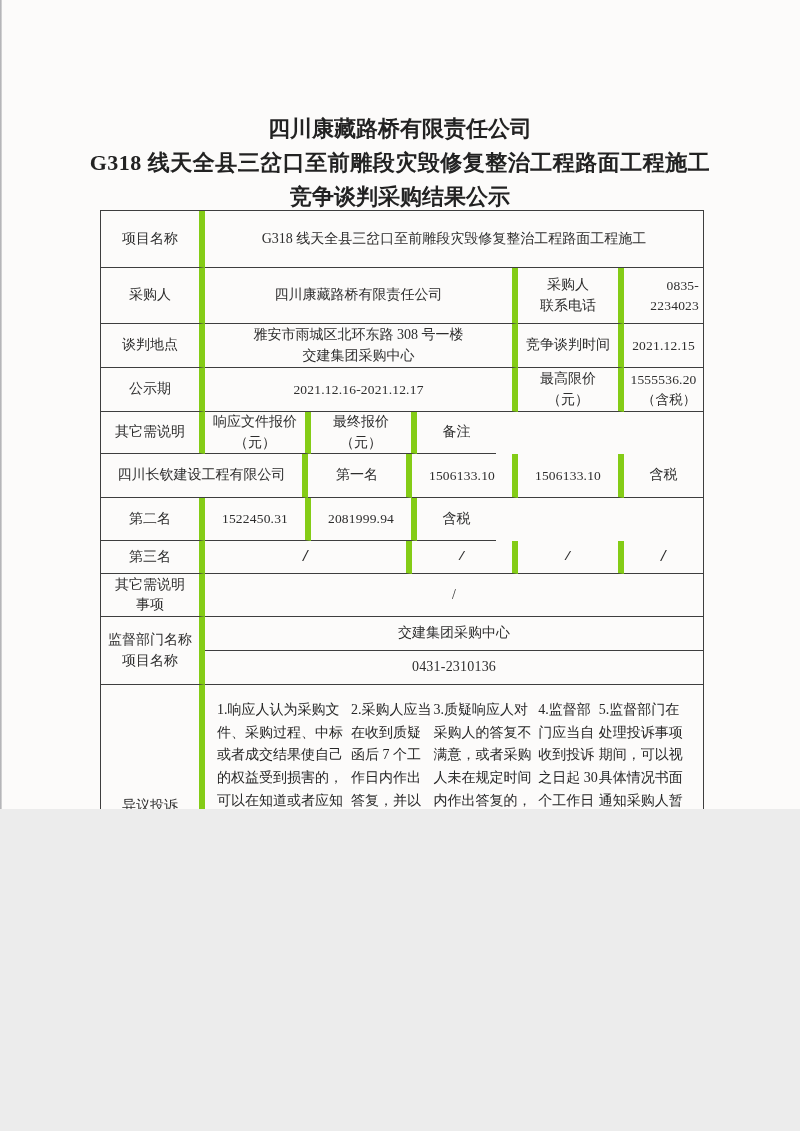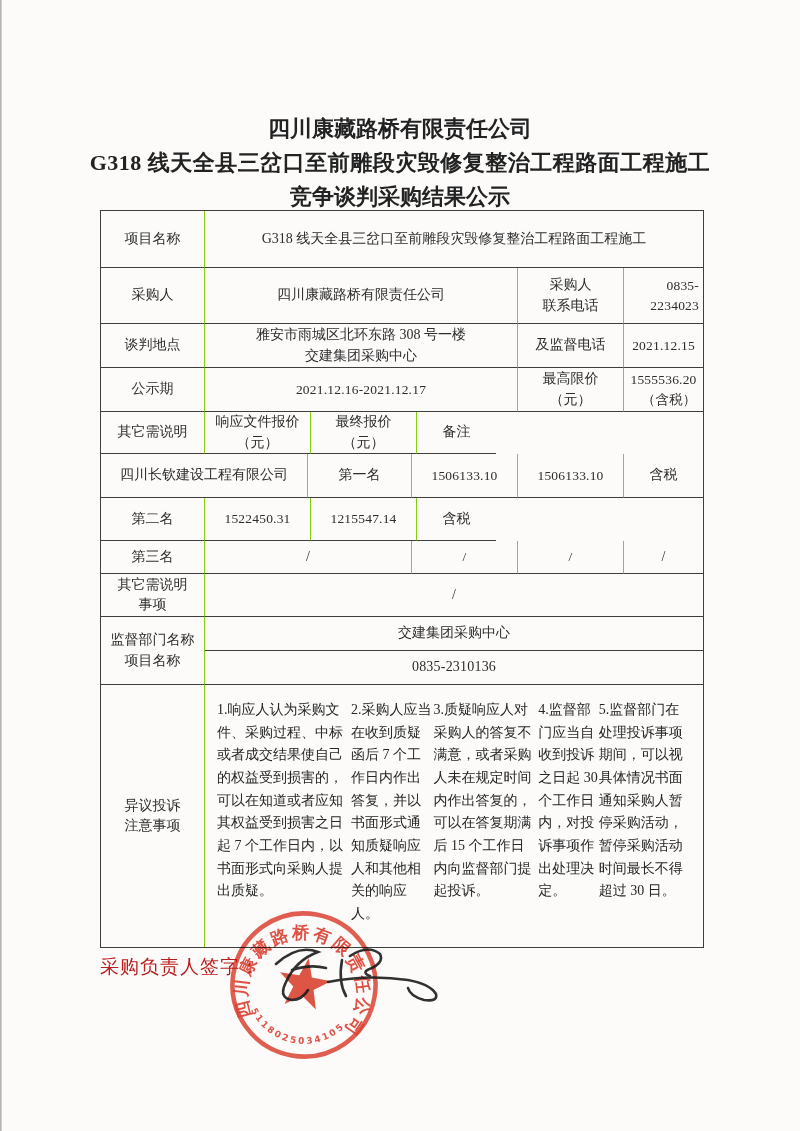--- a/index.html
+++ b/index.html
@@ -1,19 +1,19 @@
 <!DOCTYPE html>
 <html><head>
 <meta charset="utf-8">
 <style>
   * { box-sizing: border-box; margin: 0; padding: 0; }
   html,body { background:#ececec; }
   .page {
     position: relative;
-    width: 800px; height: 1131px;
+    width: 800px; height: 809px;
     margin: 0 auto;
     background: #fcfbfa;
     overflow: hidden;
     font-family: "Liberation Serif", "DejaVu Serif", serif;
     color: #2d2d2d;
   }
   .scan-edge {
     position:absolute; left:0; top:0; width:2px; height:1131px;
     background:linear-gradient(to right,#a9a9ad,#dcdcdc);
   }
@@ -23,37 +23,37 @@
     font-size:22px; line-height:34px; color:#222;
   }
   .titles .t2 { letter-spacing:0.5px; }
   .tbl {
     position:absolute; left:100px; top:210px; width:604px; height:738px;
     border:1px solid #3e3e3e;
     z-index:1;
   }
   .row { display:flex; }
   .c {
-    border-right:1px solid #84cc16; border-bottom:1px solid #3e3e3e;
+    border-right:6px solid #84cc16; border-bottom:1px solid #3e3e3e;
     display:flex; align-items:center; justify-content:center;
     text-align:center; font-size:14px; line-height:1.45;
     white-space:pre-line; padding:2px 4px;
   }
   .c.end { border-right:none; }
   .w-label { width:104px; }
   .w-main  { width:313px; }
   .w-k     { width:106px; }
   .w-v     { width:79px; }
   .w-name  { width:207px; }
   .w-p1    { width:106px; }
   .w-p2    { width:106px; }
   .w-wide  { width:498px; }
   .h1 { height:57px; } .h2 { height:56px; } .h3 { height:44px; }
   .h4 { height:44px; } .h5 { height:42px; } .h6 { height:44px; }
-  .h7 { height:43px; } .h8 { height:33px; } .h9 { height:43px; }
+  .h7 { height:43px; } .h8 { height:33px;font-family:Liberation Mono, monospace; } .h9 { height:43px; }
   .h10 { height:68px; } .h11 { height:262px; }
   .num { font-size:13.5px; letter-spacing:.2px;text-align:right; }
   .stack { flex-direction:column; padding:0; align-items:stretch; }
   .stack > div {
     flex:1; display:flex; align-items:center; justify-content:center;
     font-size:14px;
   }
   .stack > div:first-child { border-bottom:1px solid #3e3e3e; }
   .row.last .c { border-bottom:none; }
   .notes {
@@ -98,21 +98,21 @@
       <div class="c w-main h2">四川康藏路桥有限责任公司</div>
       <div class="c w-k h2">采购人
 联系电话</div>
       <div class="c w-v h2 end num">0835-2234023</div>
     </div>
 
     <div class="row">
       <div class="c w-label h3">谈判地点</div>
       <div class="c w-main h3">雅安市雨城区北环东路 308 号一楼
 交建集团采购中心</div>
-      <div class="c w-k h3">及监督电话</div>
+      <div class="c w-k h3">竞争谈判时间</div>
       <div class="c w-v h3 end num">2021.12.15</div>
     </div>
 
     <div class="row">
       <div class="c w-label h4">公示期</div>
       <div class="c w-main h4 num">2021.12.16-2021.12.17</div>
       <div class="c w-k h4">最高限价
 （元）</div>
       <div class="c w-v h4 end num">1555536.20
 （含税）</div>
@@ -131,21 +131,21 @@
       <div class="c w-name h6">四川长钦建设工程有限公司</div>
       <div class="c w-label h6">第一名</div>
       <div class="c w-p1 h6 num">1506133.10</div>
       <div class="c w-p2 h6 num">1506133.10</div>
       <div class="c w-v h6 end">含税</div>
     </div>
 
     <div class="row">
       <div class="c w-label h7">第二名</div>
       <div class="c w-p1 h7 num">1522450.31</div>
-      <div class="c w-p2 h7 num">1215547.14</div>
+      <div class="c w-p2 h7 num">2081999.94</div>
       <div class="c w-v h7 end">含税</div>
     </div>
 
     <div class="row">
       <div class="c w-label h8">第三名</div>
       <div class="c w-name h8">/</div>
       <div class="c w-p1 h8 num">/</div>
       <div class="c w-p2 h8 num">/</div>
       <div class="c w-v h8 end">/</div>
     </div>
@@ -154,21 +154,21 @@
       <div class="c w-label h9">其它需说明
 事项</div>
       <div class="c w-wide h9 end">/</div>
     </div>
 
     <div class="row">
       <div class="c w-label h10">监督部门名称
 项目名称</div>
       <div class="c w-wide h10 end stack">
         <div>交建集团采购中心</div>
-        <div class="num">0835-2310136</div>
+        <div class="num">0431-2310136</div>
       </div>
     </div>
 
     <div class="row last">
       <div class="c w-label h11">异议投诉
 注意事项</div>
       <div class="c w-wide h11 end notes">
         <p>1.响应人认为采购文件、采购过程、中标或者成交结果使自己的权益受到损害的，可以在知道或者应知其权益受到损害之日起 7 个工作日内，以书面形式向采购人提出质疑。</p>
         <p>2.采购人应当在收到质疑函后 7 个工作日内作出答复，并以书面形式通知质疑响应人和其他相关的响应人。</p>
         <p>3.质疑响应人对采购人的答复不满意，或者采购人未在规定时间内作出答复的，可以在答复期满后 15 个工作日内向监督部门提起投诉。</p>

